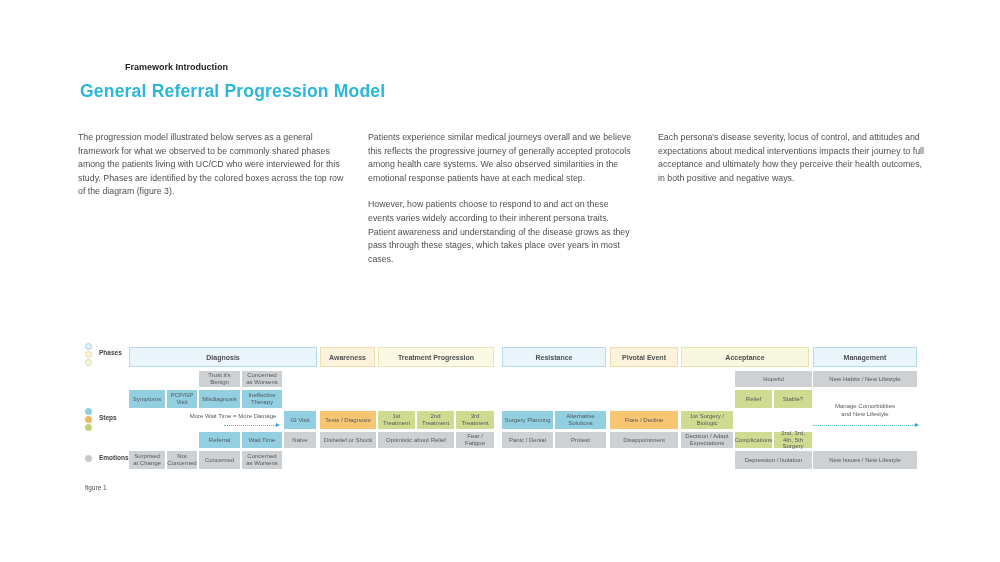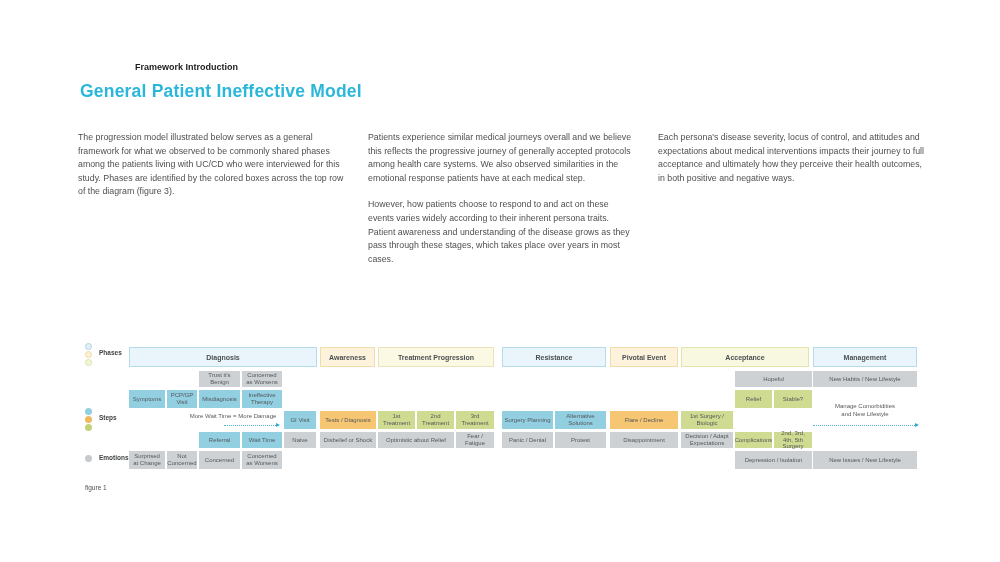--- a/index.html
+++ b/index.html
@@ -1,20 +1,20 @@
 <!DOCTYPE html>
 <html><head>
 <meta charset="utf-8">
 <style>
   html,body{margin:0;padding:0;background:#ffffff;}
   body{width:1000px;height:562px;overflow:hidden;position:relative;
        font-family:"Liberation Sans","DejaVu Sans",sans-serif;}
   .page{position:absolute;inset:0;background:#ffffff;}
 
-  .eyebrow{position:absolute;left:91px;top:62px;font-size:9px;font-weight:bold;color:#1d1d1d;padding-left:44px;}
+  .eyebrow{position:absolute;left:81px;top:62px;font-size:9px;font-weight:bold;color:#1d1d1d;padding-left:44px;}
   .title{position:absolute;left:80px;top:81px;font-size:17.5px;font-weight:bold;color:#2ab7d9;letter-spacing:.2px;}
 
   .col{position:absolute;top:131px;width:268px;font-size:8.8px;line-height:13.6px;color:#4f4f4f;}
   .col-1{left:78px;} .col-2{left:368px;} .col-3{left:658px;}
   .col p{margin:0 0 13px 0;}
 
   .diagram{position:absolute;left:0;top:340px;width:1000px;height:170px;}
 
   .legend-label{position:absolute;font-size:6.5px;font-weight:bold;color:#3c3f41;}
   .dot{position:absolute;left:85px;width:7px;height:7px;border-radius:50%;box-sizing:border-box;}
@@ -47,21 +47,21 @@
        border-left:4px solid #2fa8cc;border-top:2.5px solid transparent;border-bottom:2.5px solid transparent;}
 
   .fig-caption{position:absolute;left:85px;top:144px;font-size:6.5px;color:#4f4f4f;}
 </style>
 </head>
 <body>
 
 <div class="page">
 
   <div class="eyebrow">Framework Introduction</div>
-  <div class="title">General Patient Ineffective Model</div>
+  <div class="title">General Referral Progression Model</div>
 
   <div class="col col-1">
     <p>The progression model illustrated below serves as a general framework for what we observed to be commonly shared phases among the patients living with UC/CD who were interviewed for this study. Phases are identified by the colored boxes across the top row of the diagram (figure 3).</p>
   </div>
   <div class="col col-2">
     <p>Patients experience similar medical journeys overall and we believe this reflects the progressive journey of generally accepted protocols among health care systems. We also observed similarities in the emotional response patients have at each medical step.</p>
     <p>However, how patients choose to respond to and act on these events varies widely according to their inherent persona traits. Patient awareness and understanding of the disease grows as they pass through these stages, which takes place over years in most cases.</p>
   </div>
   <div class="col col-3">
     <p>Each persona's disease severity, locus of control, and attitudes and expectations about medical interventions impacts their journey to full acceptance and ultimately how they perceive their health outcomes, in both positive and negative ways.</p>

